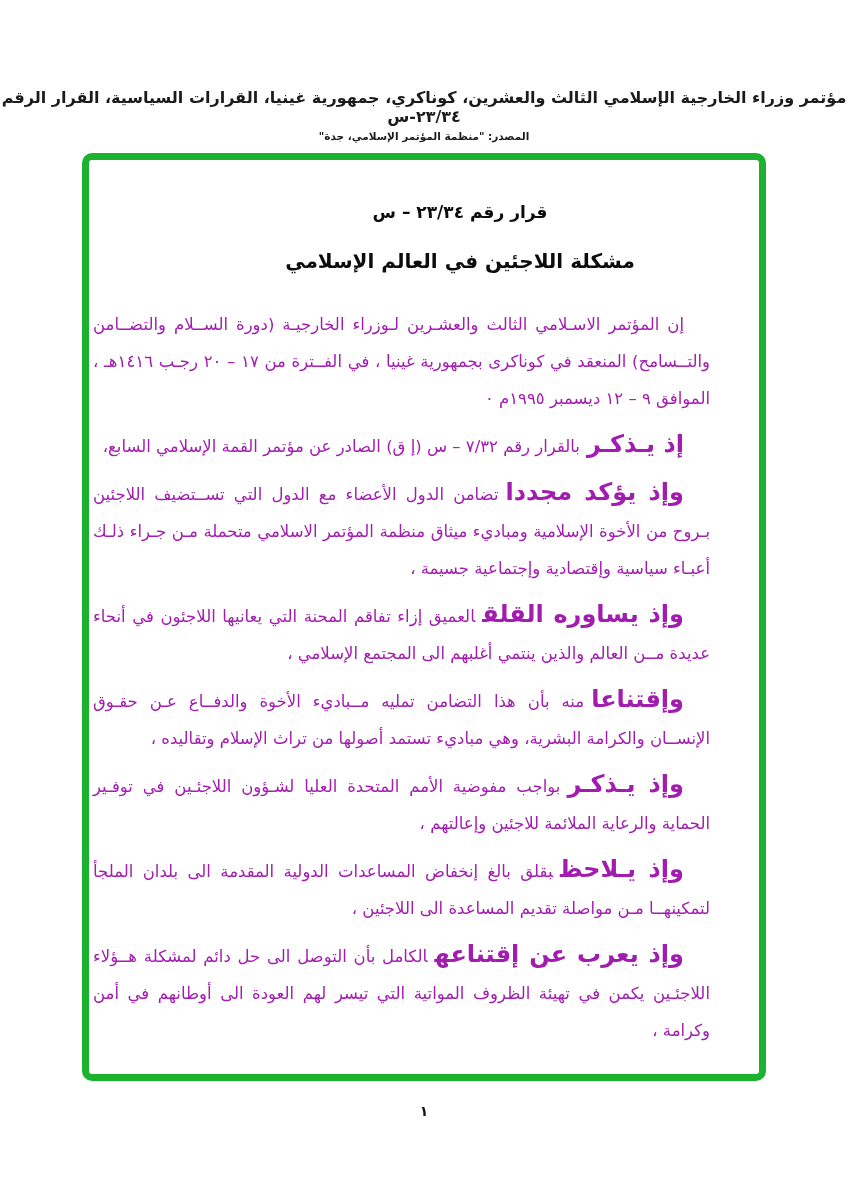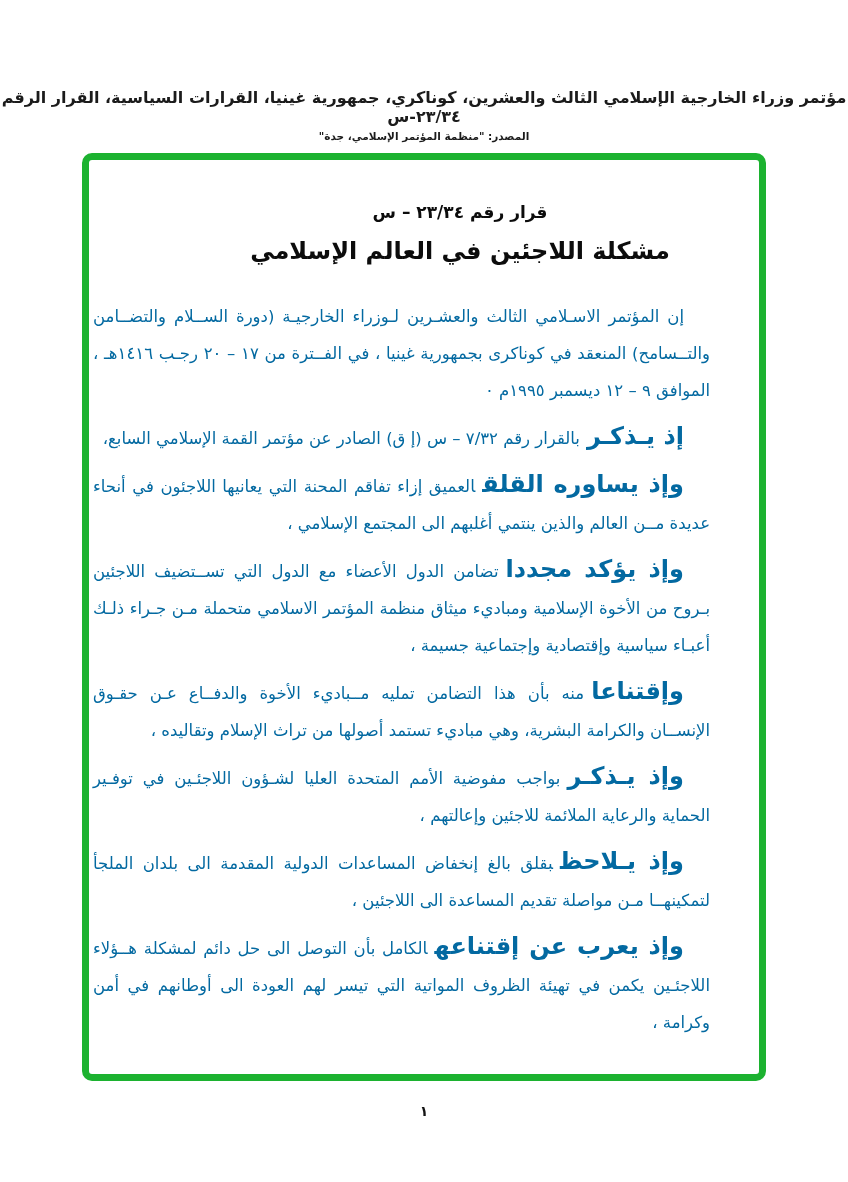--- a/index.html
+++ b/index.html
@@ -60,33 +60,33 @@
   .title-number {
     font-size: 17px;
     font-weight: bold;
   }
   .title-regarding {
     font-size: 15px;
     font-weight: bold;
     margin-top: 23px;
   }
   .title-subject {
-    font-size: 24px;
+    font-size: 20px;
     font-weight: bold;
-    margin-top: 15px;
+    margin-top: 27px;
   }
 
   .doc-body {
     direction: rtl;
     text-align: justify;
     margin-top: 33px;
     padding: 0 49px 0 4px;
     font-size: 16.5px;
     line-height: 37px;
-    color: #0369a1;
+    color: #a21caf;
   }
   .doc-body p {
     margin: 0 0 9px 0;
     text-indent: 26px;
   }
   .lead {
     font-weight: bold;
     font-size: 24px;
     margin-left: 7px;
   }
@@ -121,24 +121,24 @@
   </div>
 
   <div class="doc-body">
     <p>
       <span>إن المؤتمر الاسـلامي الثالث والعشـرين لـوزراء الخارجيـة (دورة الســلام والتضــامن والتــسامح) المنعقد في كوناكرى بجمهورية غينيا ، في الفــترة من ١٧ – ٢٠ رجـب ١٤١٦هـ ، الموافق ٩ – ١٢ ديسمبر ١٩٩٥م ٠</span>
     </p>
     <p>
       <span class="lead">إذ يـذكـر</span><span>بالقرار رقم ٧/٣٢ – س (إ ق) الصادر عن مؤتمر القمة الإسلامي السابع،</span>
     </p>
     <p>
-      <span class="lead">وإذ يساوره القلق</span><span>العميق إزاء تفاقم المحنة التي يعانيها اللاجئون في أنحاء عديدة مــن العالم والذين ينتمي أغلبهم الى المجتمع الإسلامي ،</span>
+      <span class="lead">وإذ يؤكد مجددا</span><span>تضامن الدول الأعضاء مع الدول التي تســتضيف اللاجئين بـروح من الأخوة الإسلامية ومباديء ميثاق منظمة المؤتمر الاسلامي متحملة مـن جـراء ذلـك أعبـاء سياسية وإقتصادية وإجتماعية جسيمة ،</span>
     </p>
     <p>
-      <span class="lead">وإذ يؤكد مجددا</span><span>تضامن الدول الأعضاء مع الدول التي تســتضيف اللاجئين بـروح من الأخوة الإسلامية ومباديء ميثاق منظمة المؤتمر الاسلامي متحملة مـن جـراء ذلـك أعبـاء سياسية وإقتصادية وإجتماعية جسيمة ،</span>
+      <span class="lead">وإذ يساوره القلق</span><span>العميق إزاء تفاقم المحنة التي يعانيها اللاجئون في أنحاء عديدة مــن العالم والذين ينتمي أغلبهم الى المجتمع الإسلامي ،</span>
     </p>
     <p>
       <span class="lead">وإقتناعا</span><span>منه بأن هذا التضامن تمليه مــباديء الأخوة والدفــاع عـن حقـوق الإنســان والكرامة البشرية، وهي مباديء تستمد أصولها من تراث الإسلام وتقاليده ،</span>
     </p>
     <p>
       <span class="lead">وإذ يـذكـر</span><span>بواجب مفوضية الأمم المتحدة العليا لشـؤون اللاجئـين في توفـير الحماية والرعاية الملائمة للاجئين وإعالتهم ،</span>
     </p>
     <p>
       <span class="lead">وإذ يـلاحظ</span><span>بقلق بالغ إنخفاض المساعدات الدولية المقدمة الى بلدان الملجأ لتمكينهــا مـن مواصلة تقديم المساعدة الى اللاجئين ،</span>
     </p>

